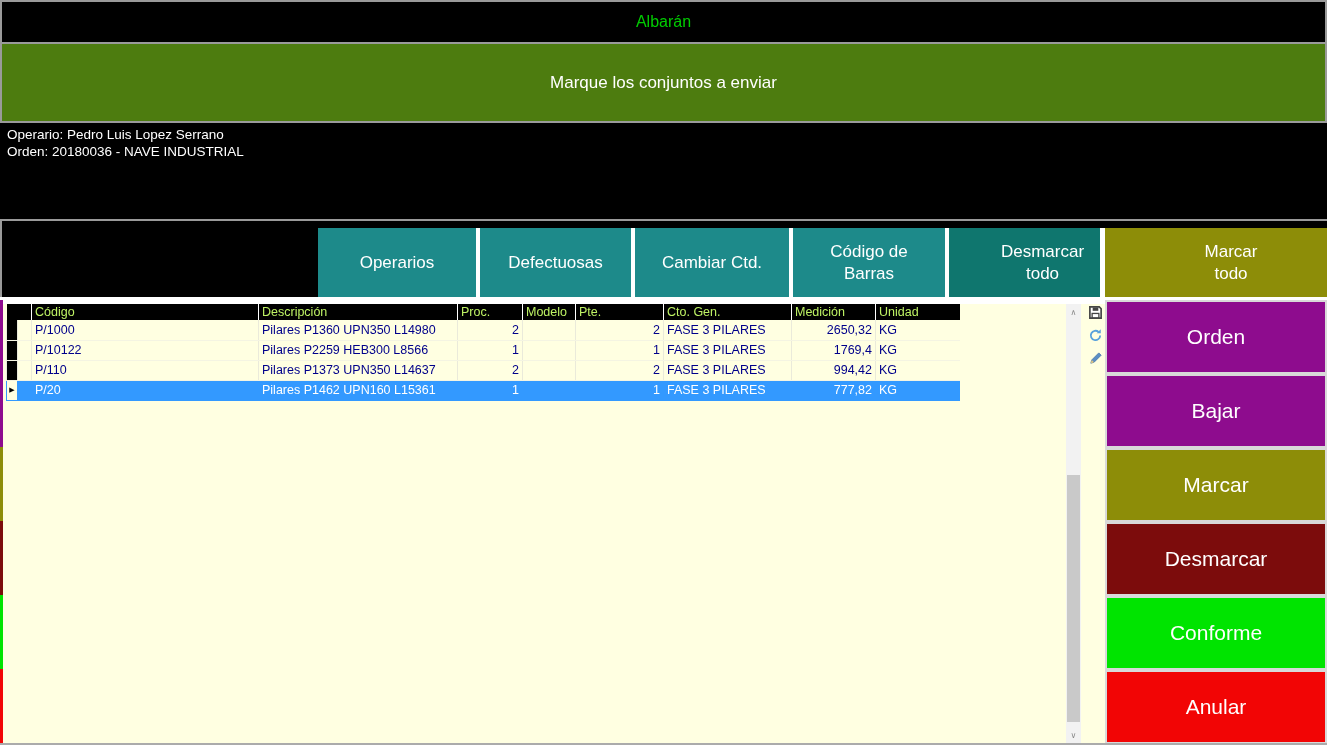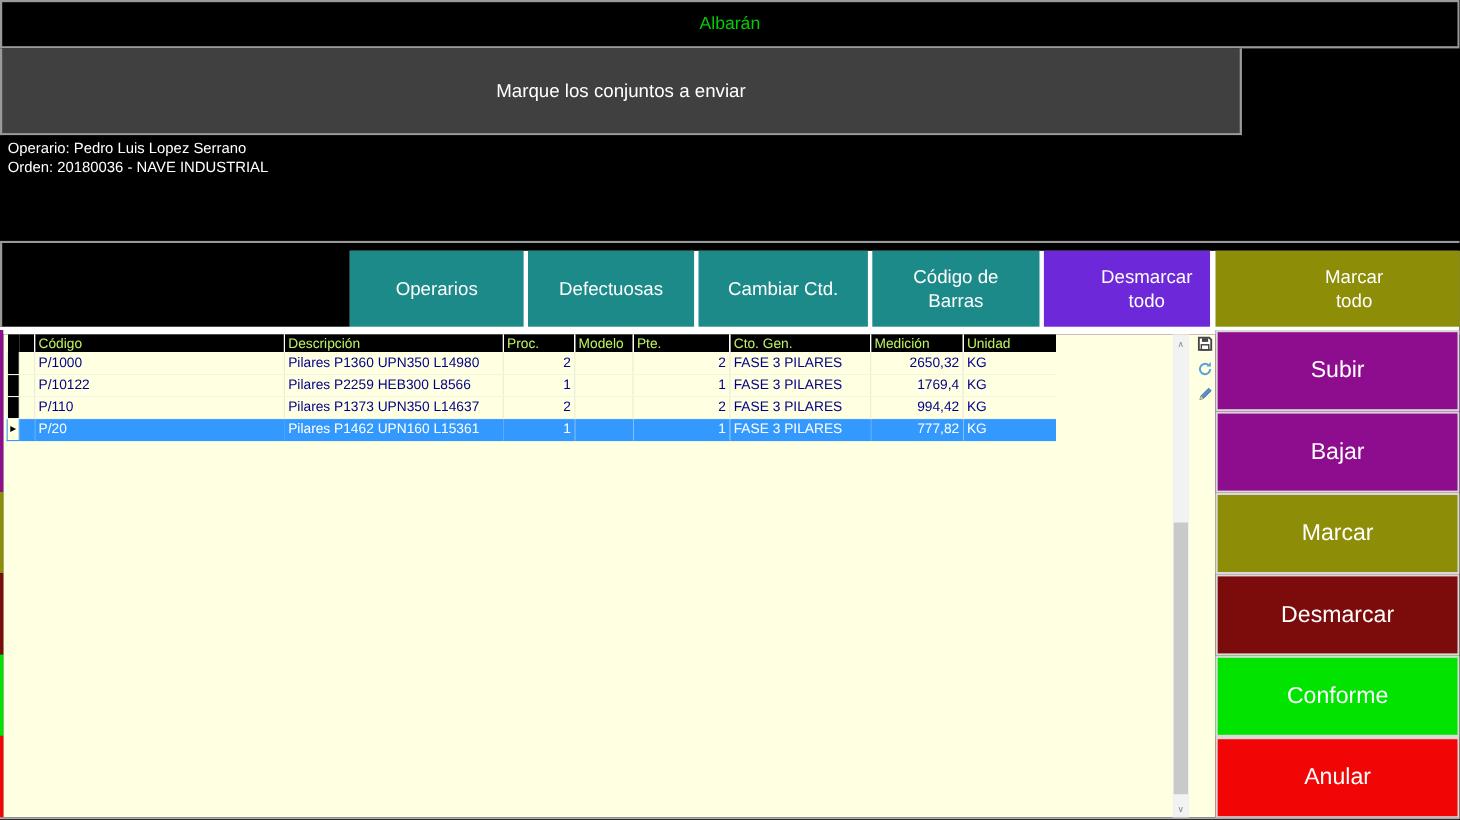--- a/index.html
+++ b/index.html
@@ -5,39 +5,39 @@
   * { margin:0; padding:0; box-sizing:border-box; }
   html,body { width:1327px; height:745px; }
   body { font-family:"Liberation Sans", sans-serif; background:#000; }
   .screen { position:relative; width:1327px; height:745px; overflow:hidden; background:#000; }
 
   
   .title-bar { position:absolute; left:0; top:0; width:1327px; height:44px;
     background:#000; border:2px solid #9a9a9a;
     display:flex; align-items:center; justify-content:center; }
   .title-bar .t { color:#00cc00; font-size:16px; }
-  .subtitle-bar { position:absolute; left:0; top:44px; width:1129px; height:79px;
-    background:#404040; border:2px solid #9a9a9a; border-top:none;
+  .subtitle-bar { position:absolute; left:0; top:44px; width:1327px; height:79px;
+    background:#4d7c0f; border:2px solid #9a9a9a; border-top:none;
     display:flex; align-items:center; justify-content:center; }
   .subtitle-bar .t { color:#fff; font-size:17px; }
 
   .info-area { position:absolute; left:0; top:123px; width:1327px; height:105px; background:#000;
     color:#ffffff; font-size:13.5px; padding:3px 0 0 7px; line-height:17px; }
 
   .mid-gray-line { position:absolute; left:0; top:219px; width:1327px; height:2px; background:#9a9a9a; }
 
   
   .pre-band  { position:absolute; left:0; top:221px; width:1327px; height:7px; background:#000; }
   .toolbar-band { position:absolute; left:0; top:228px; width:1327px; height:76px; background:#fff; }
   .left-black-box { position:absolute; left:0; top:221px; width:318px; height:76px;
     background:#000; border-left:2px solid #9a9a9a; }
   .tb-btn { position:absolute; top:228px; height:69px; display:flex; align-items:center; justify-content:center;
     color:#fff; font-size:17px; text-align:center; cursor:pointer; line-height:1.25; }
   .teal   { background:#1d8a8a; }
-  .dred   { background:#6d28d9;padding-left:36px; }
+  .dred   { background:#0f766e;padding-left:36px; }
   .olive  { background:#8d8d08; }
   .b-operarios   { left:318px; width:158px; }
   .b-defectuosas { left:480px; width:151px; }
   .b-cambiar     { left:635px; width:154px;justify-content:center; }
   .b-codbar      { left:793px; width:152px; }
   .b-desmtodo    { left:949px; width:151px; }
   .b-marctodo    { left:1105px; width:252px;justify-content:center; }
   .wrap110 { display:inline-block; max-width:116px; }
   .wrap80  { display:inline-block; max-width:84px; }
 
@@ -234,21 +234,21 @@
       <path d="M13 8a5 5 0 1 1-1.7-3.8" fill="none" stroke="#57a1db" stroke-width="1.9"></path>
       <path d="M13.6 1.2v4.4h-4.4z" fill="#57a1db"></path>
     </svg>
     <svg class="ic" viewBox="0 0 16 16">
       <path d="M3 13l1-3.5 7.5-7.5 2.5 2.5L6.5 12z" fill="#5b8ec4" stroke="#3a6ea8" stroke-width="0.8"></path>
       <path d="M3 13l3.5-1-2.5-2.5z" fill="#e8c87a"></path>
     </svg>
   </div>
 
   <div class="side-btn purple s-subir">
-    <span>Subir</span>
+    <span>Orden</span>
   </div>
   <div class="side-btn purple s-bajar">
     <span>Bajar</span>
   </div>
   <div class="side-btn olive s-marcar">
     <span>Marcar</span>
   </div>
   <div class="side-btn dred2 s-desmarcar">
     <span>Desmarcar</span>
   </div>

